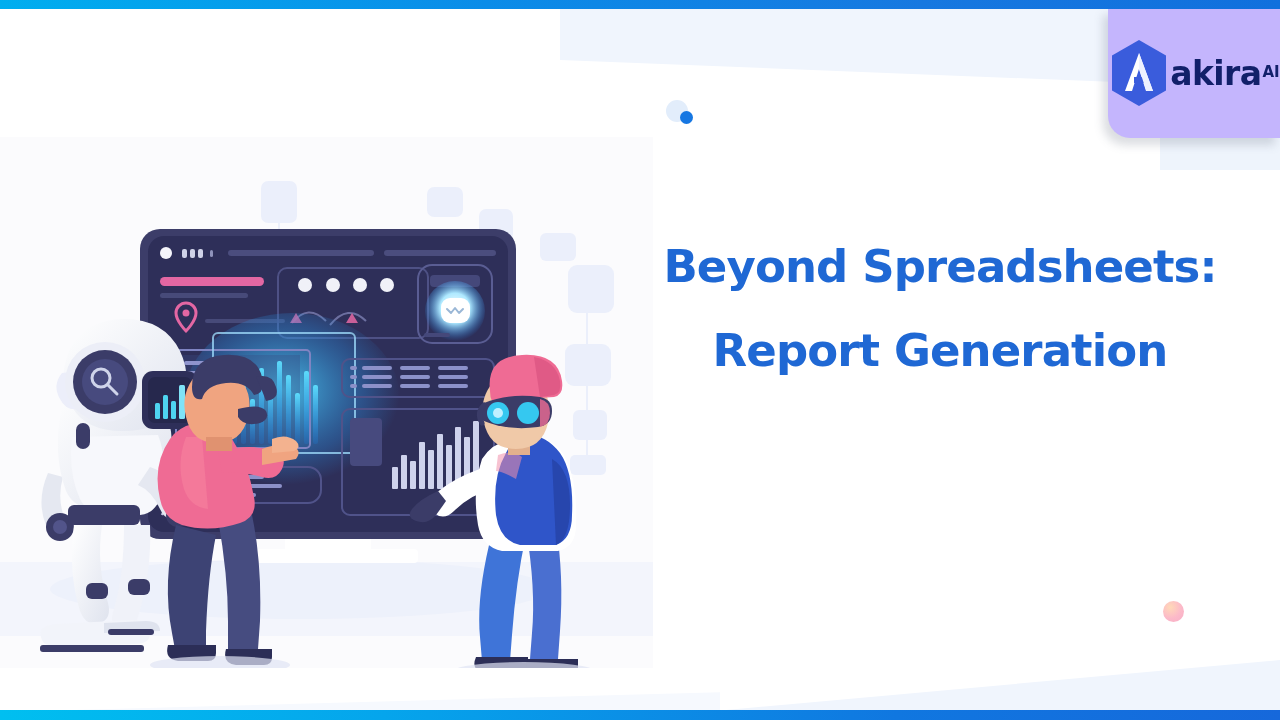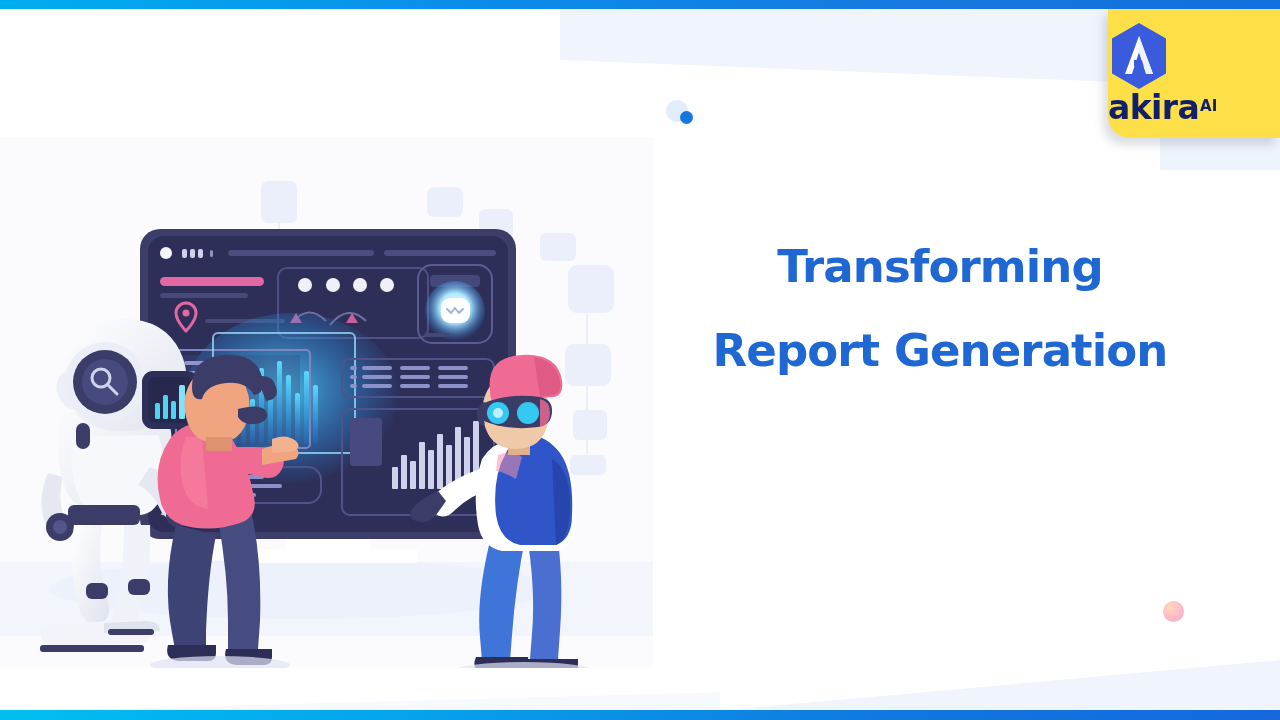--- a/index.html
+++ b/index.html
@@ -45,25 +45,25 @@
   }
   .bar-bottom{
     position:absolute;left:0;bottom:0;width:1280px;height:10px;
     background:linear-gradient(90deg,#00bff0 0%,#05a5ec 30%,#1077e0 70%,#1668db 100%);
     z-index:40;
   }
 
   
   .logo-card{
     position:absolute;right:0px;top:8px;width:172px;height:130px;
-    background:#fde047;
+    background:#c4b5fd;
     border-bottom-left-radius:22px;
     box-shadow:-5px 7px 10px rgba(90,100,120,.22);
     z-index:30;
-    display:flex;flex-direction:column;justify-content:center;
+    display:flex;flex-direction:row;align-items:center;justify-content:center;
   }
   .logo-mark{width:62px;height:68px;margin-bottom:1px;}
   .logo-word{
     display:flex;align-items:flex-start;line-height:1;
   }
   .logo-word .w{
     font-size:33px;font-weight:bold;color:#12206a;letter-spacing:-.6px;
     font-family:"DejaVu Sans", sans-serif;
   }
   .logo-word .sup{
@@ -390,21 +390,21 @@
 
         <path d="M484 268 q-8 8 -2 18" stroke="#3b3c68" stroke-width="5" fill="none" stroke-linecap="round"></path>
       </g>
 
       <ellipse cx="220" cy="528" rx="70" ry="9" fill="#dfe4f4" opacity=".7"></ellipse>
       <ellipse cx="524" cy="534" rx="70" ry="9" fill="#dfe4f4" opacity=".7"></ellipse>
     </svg>
   </div>
 
   <div class="headline">
-    <div class="line">Transforming</div>
+    <div class="line">Beyond Spreadsheets:</div>
     <div class="line">Report Generation</div>
   </div>
 
   <div class="logo-card">
     <svg class="logo-mark" viewBox="0 0 62 68">
       <path d="M31 1 L58 16.5 L58 51.5 L31 67 L4 51.5 L4 16.5 Z" fill="#3a5cdc"></path>
       <path d="M31 14 L45 52 L38 52 L31 30 L24 52 L17 52 Z" fill="#ffffff"></path>
       <path d="M26 38 h10 v6 h-10 z" fill="#3a5cdc"></path>
       <path d="M31 14 L45 52 L38.5 52 L31 30 Z" fill="#eef2ff"></path>
     </svg>

